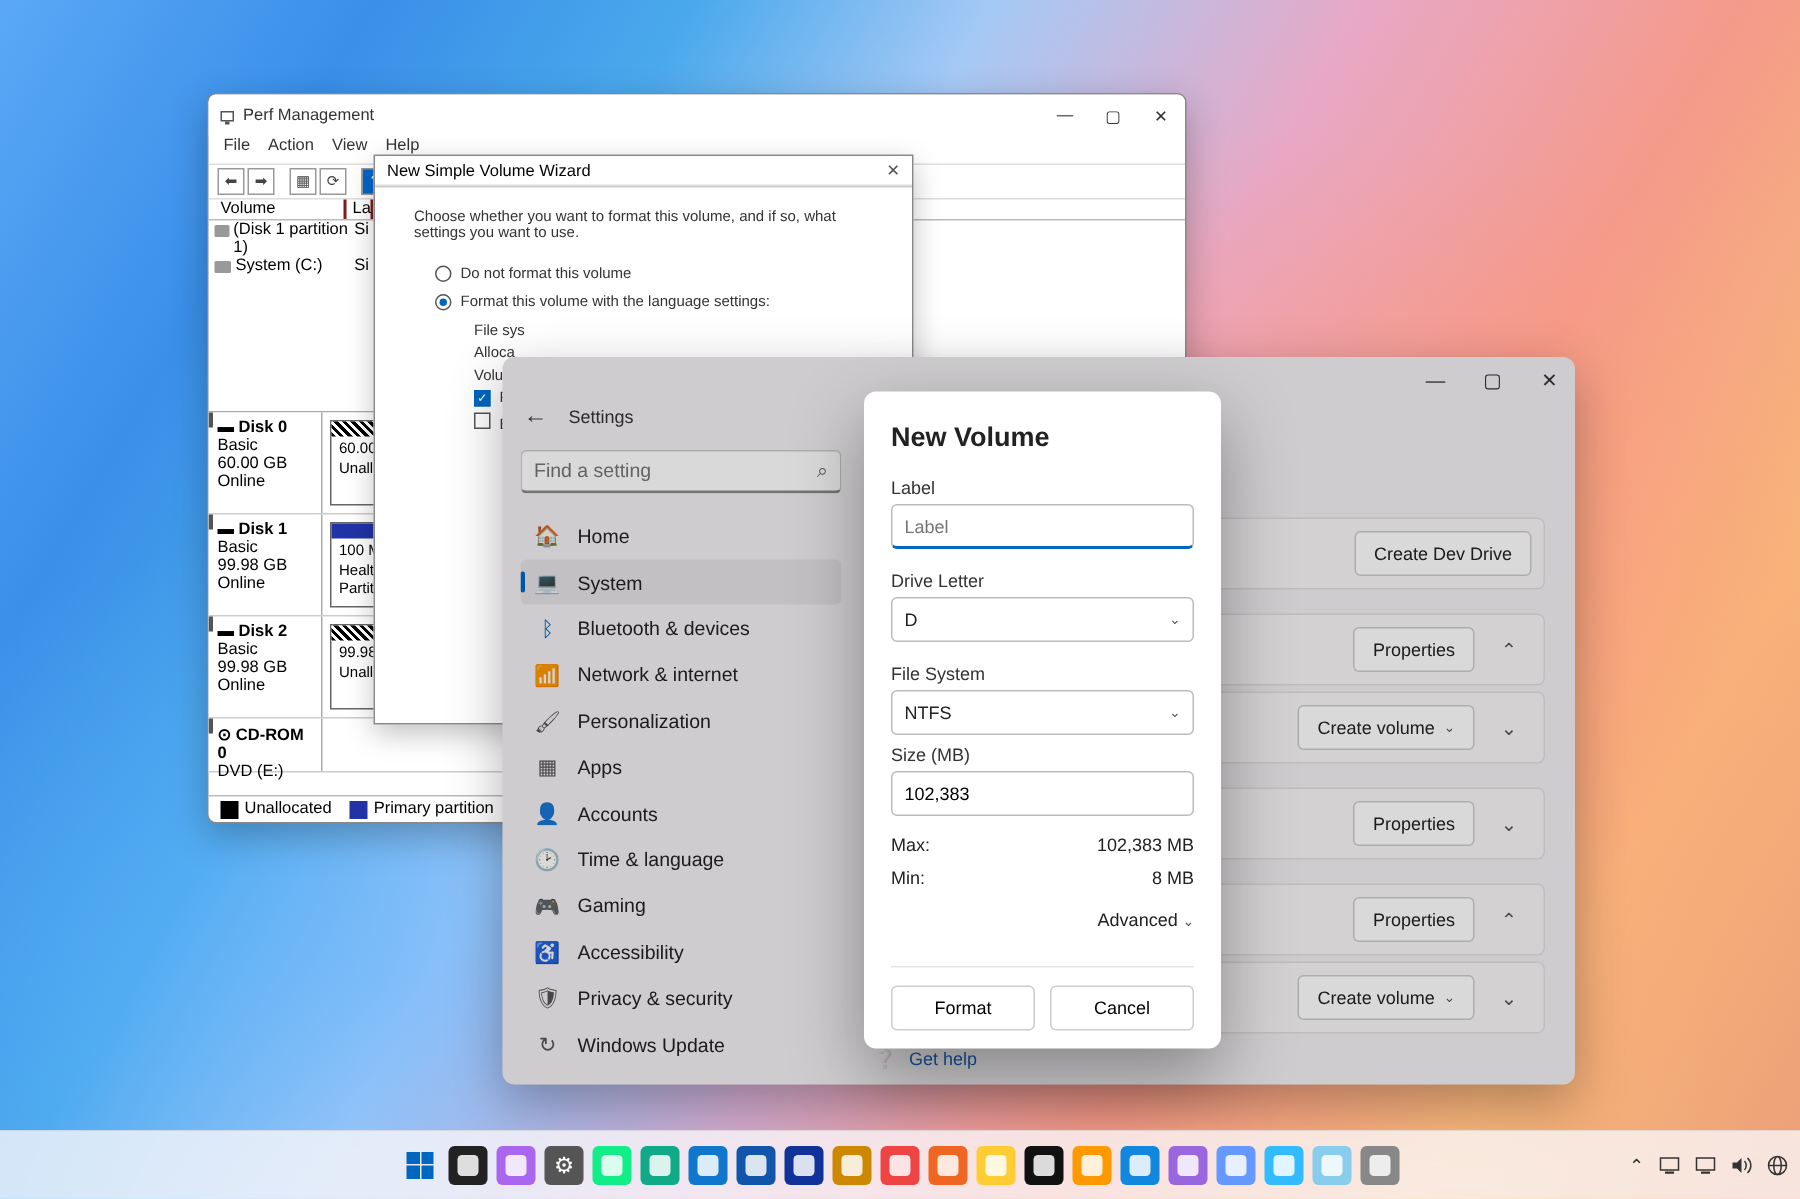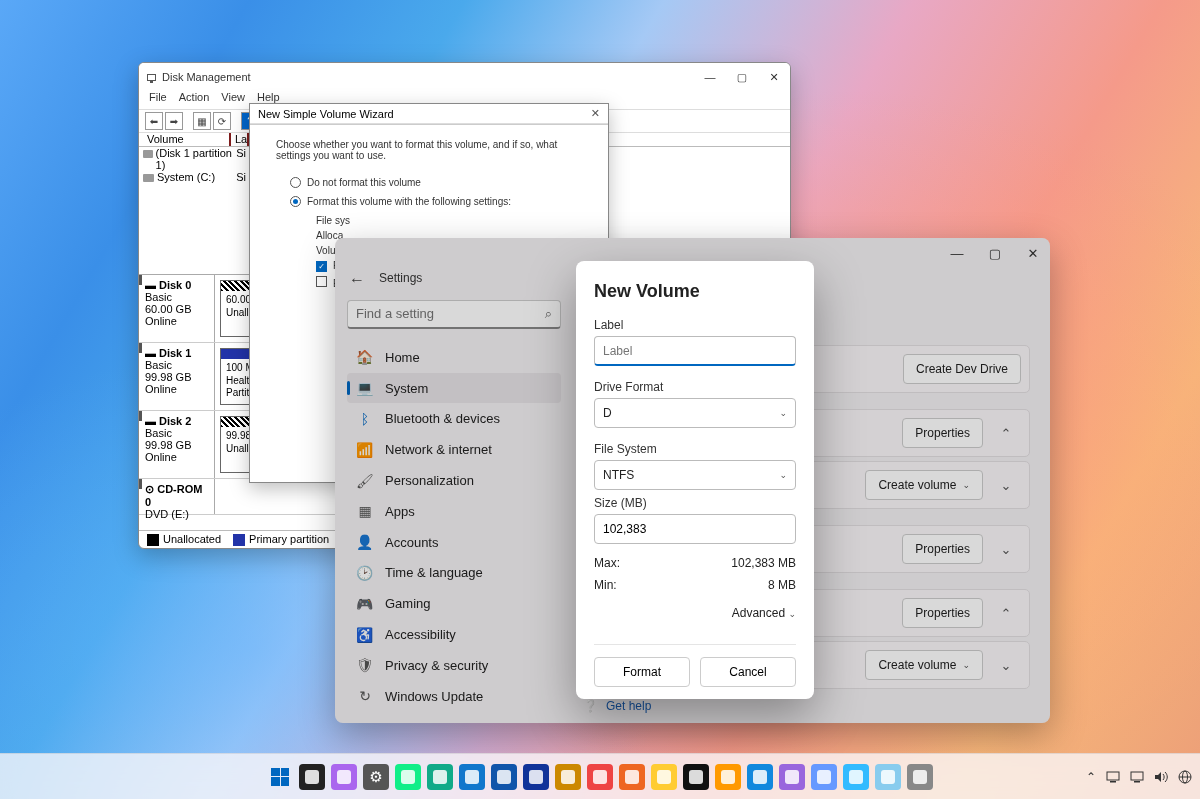--- a/index.html
+++ b/index.html
@@ -108,21 +108,21 @@
 .chev{font-size:9px;color:#555;}
 </style>
 </head>
 <body>
 
 <div class="wallpaper-wave"></div>
 
 <div class="dm-window">
   <div class="dm-title">
     <span class="ico-monitor"></span>
-    <span class="t">Disk Management</span>
+    <span class="t">Perf Management</span>
     <div class="wbtns">
       <span>—</span>
       <span>▢</span>
       <span>✕</span>
     </div>
   </div>
   <div class="dm-menu">
     <span>File</span>
     <span>Action</span>
     <span>View</span>
@@ -228,21 +228,21 @@
     <span class="cx">✕</span>
   </div>
   <div class="wiz-body">
     <div class="q">Choose whether you want to format this volume, and if so, what settings you want to use.</div>
     <div class="wiz-opt">
         <span class="wiz-radio"></span>
         <span>Do not format this volume</span>
       </div>
     <div class="wiz-opt">
         <span class="wiz-radio sel"></span>
-        <span>Format this volume with the following settings:</span>
+        <span>Format this volume with the language settings:</span>
       </div>
     <div class="wiz-field">File sys</div>
     <div class="wiz-field">Alloca</div>
     <div class="wiz-field">Volum</div>
     <div class="wiz-field"><span class="wiz-chk sel">✓</span><span>Perf</span></div>
     <div class="wiz-field"><span class="wiz-chk"></span><span>Ena</span></div>
   </div>
 </div>
 
 <div class="set-window">
@@ -351,21 +351,21 @@
 </div>
 
 <div class="modal-ov"></div>
 
 <div class="modal">
   <h2>New Volume</h2>
   <div class="lbl">Label</div>
   <div class="inp focus">
       <input placeholder="Label" style="">
     </div>
-  <div class="lbl" style="margin-top:14px">Drive Format</div>
+  <div class="lbl" style="margin-top:14px">Drive Letter</div>
   <div class="sel">
       <span>D</span>
       <span class="chev">⌄</span>
     </div>
   <div class="lbl" style="margin-top:14px">File System</div>
   <div class="sel">
       <span>NTFS</span>
       <span class="chev">⌄</span>
     </div>
   <div class="lbl" style="">Size (MB)</div>

